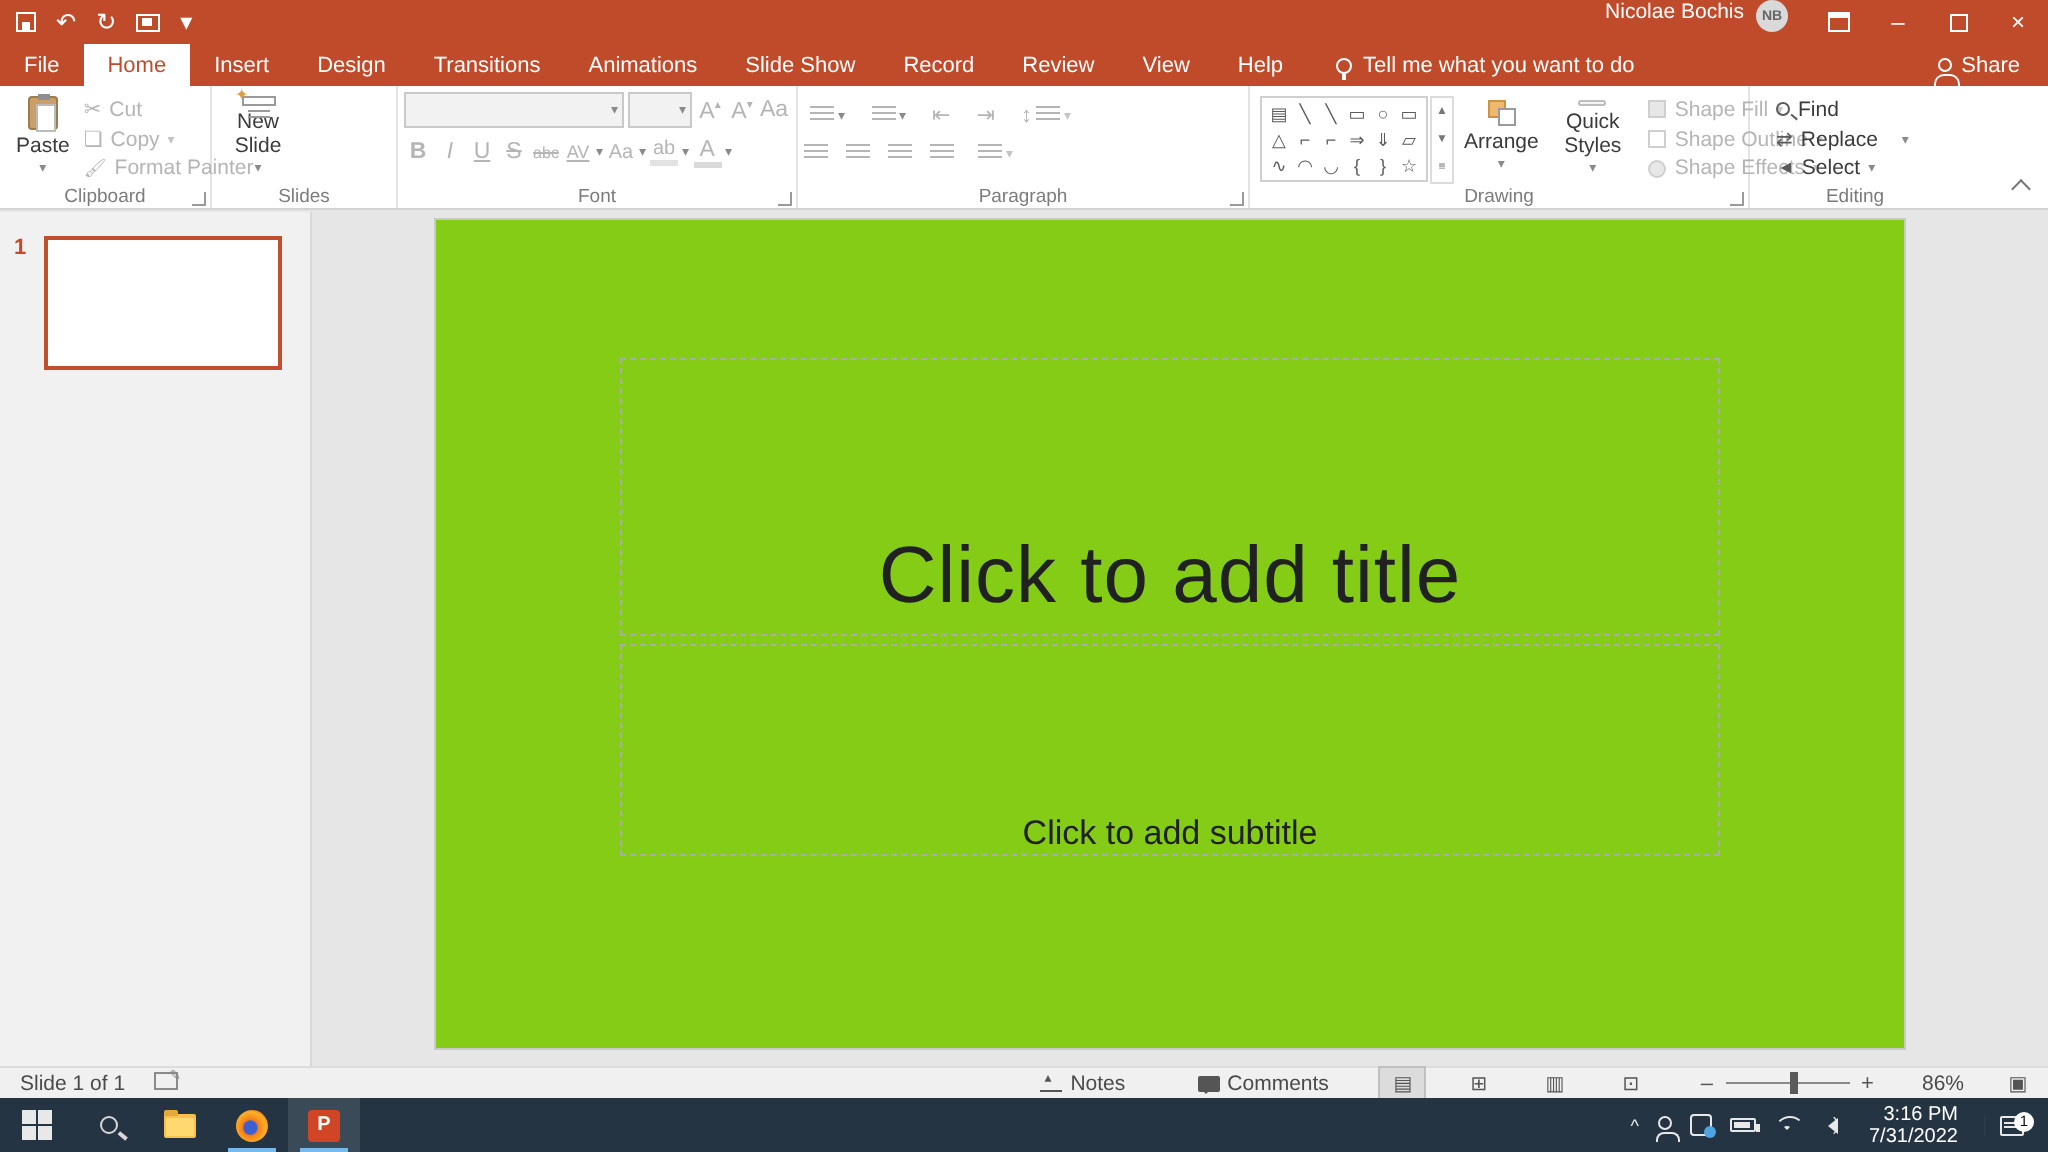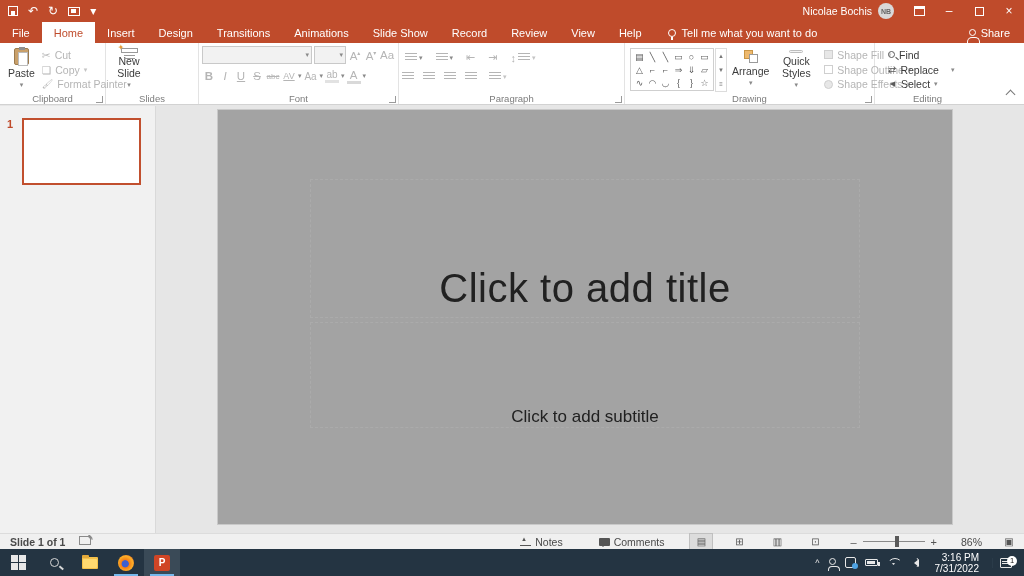--- a/index.html
+++ b/index.html
@@ -9,21 +9,21 @@
   
   #titlebar { position:absolute; top:0; left:0; width:1024px; height:22px; background:#BF4B2B; display:flex; align-items:center; color:#fff; }
   .qat { display:flex; align-items:center; gap:10px; margin-left:8px; }
   .qat .g { font-size:12px; line-height:1; color:#fff; }
   .floppy { width:10px; height:10px; border:1.5px solid #fff; position:relative; }
   .floppy::after { content:""; position:absolute; left:2px; bottom:0; width:4px; height:4px; background:#fff; }
   .qat-show { width:12px; height:9px; border:1px solid #fff; position:relative; }
   .qat-show::after { content:""; position:absolute; left:2px; top:1px; width:5px; height:4px; background:#fff; }
   .qat-more { font-size:9px; }
   #win-title { position:absolute; left:50%; top:0; transform:translateX(-50%); height:22px; display:flex; align-items:center; font-size:11px; }
-  .tb-right { margin-left:auto; display:flex; align-items:center; height:22px; }
+  .tb-right { margin-left:auto; display:flex; height:22px; }
   .tb-user { font-size:10.5px; margin-right:6px; }
   .avatar { width:16px; height:16px; border-radius:50%; background:#d9d9d9; color:#666; font-size:7px; font-weight:bold; display:flex; align-items:center; justify-content:center; margin-right:10px; }
   .winbtn { width:30px; height:22px; display:flex; align-items:center; justify-content:center; font-size:12px; color:#fff; }
   .ribbon-display { width:11px; height:10px; border:1px solid #fff; border-top:3px solid #fff; }
   .maxbox { width:9px; height:9px; border:1px solid #fff; }
 
   
   #tabrow { position:absolute; top:22px; left:0; width:1024px; height:21px; background:#BF4B2B; display:flex; align-items:stretch; color:#fff; }
   .tab { padding:0 12px; display:flex; align-items:center; font-size:11px; white-space:nowrap; }
   .tab.active { background:#fff; color:#BF4B2B; }
@@ -72,30 +72,30 @@
   .mag { width:7px; height:7px; border:1.3px solid #5a5a5a; border-radius:50%; position:relative; flex:none; }
   .mag::after { content:""; position:absolute; left:6px; top:6px; width:4px; height:1.3px; background:#5a5a5a; transform:rotate(40deg); }
   .cursor-ic { color:#5a5a5a; font-size:9px; display:inline-block; transform:rotate(-90deg); }
   .chev-up { width:7px; height:7px; border-left:1.5px solid #777; border-top:1.5px solid #777; transform:rotate(45deg); }
 
   
   #thumbpanel { position:absolute; top:106px; left:0; width:156px; height:427px; background:#f1f1f1; border-right:1px solid #d9d9d9; }
   .thumb-num { position:absolute; left:7px; top:12px; color:#BF4B2B; font-size:11px; font-weight:bold; }
   .thumb { position:absolute; left:22px; top:12px; width:119px; height:67px; background:#fff; border:2px solid #C14F2E; }
   #canvas-area { position:absolute; top:106px; left:156px; width:868px; height:427px; background:#e6e6e6; }
-  #slide-canvas { position:absolute; left:62px; top:4px; width:734px; height:414px; background:#a3a3a3; outline:1px solid #c9c9c9; }
+  #slide-canvas { position:absolute; left:62px; top:4px; width:734px; height:414px; background:#84cc16; outline:1px solid #c9c9c9; }
   .ph { position:absolute; border:1px dashed #ababab; display:flex; justify-content:center; }
   #ph-title { left:92px; top:69px; width:550px; height:139px; align-items:flex-end; }
   #ph-title .ph-text { font-size:40px; font-weight:300; color:#212121; padding-bottom:6px; letter-spacing:0.5px; }
   #ph-subtitle { left:92px; top:212px; width:550px; height:106px; align-items:flex-end; }
   #ph-subtitle .ph-text { font-size:17px; color:#212121; padding-top:12px; }
 
   
   #statusbar { position:absolute; top:533px; left:0; width:1024px; height:16px; background:#f0f0f0; border-top:1px solid #dcdcdc; display:flex; align-items:center; font-size:10.5px; color:#4a4a4a; }
-  .sb-left { display:flex; gap:14px; margin-left:10px;font-weight:bold; }
+  .sb-left { display:flex; gap:14px; margin-left:10px; }
   .sb-disp { width:12px; height:9px; border:1px solid #8a8a8a; position:relative; }
   .sb-disp::after { content:"✎"; position:absolute; right:-3px; top:-3px; font-size:7px; color:#8a8a8a; }
   .sb-right { margin-left:auto; display:flex; align-items:center; gap:16px; }
   .sb-item { display:flex; align-items:center; gap:4px; padding:0 10px; height:15px; }
   .notes-ic { width:11px; height:8px; border-bottom:1px solid #555; position:relative; }
   .notes-ic::before { content:"▴"; position:absolute; left:2px; top:-3px; font-size:7px; color:#555; }
   .bubble { width:11px; height:8px; background:#555; border-radius:1px; position:relative; }
   .bubble::after { content:""; position:absolute; left:2px; bottom:-3px; border:2px solid transparent; border-top-color:#555; }
   .view-btn { width:22px; height:15px; display:flex; align-items:center; justify-content:center; font-size:10px; color:#555; }
   .view-btn.active { background:#dcdcdc; outline:1px solid #c0c0c0; }

